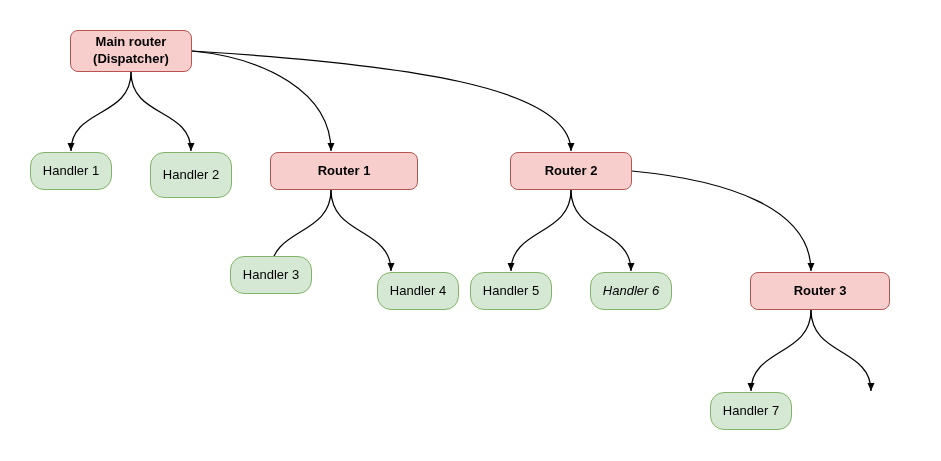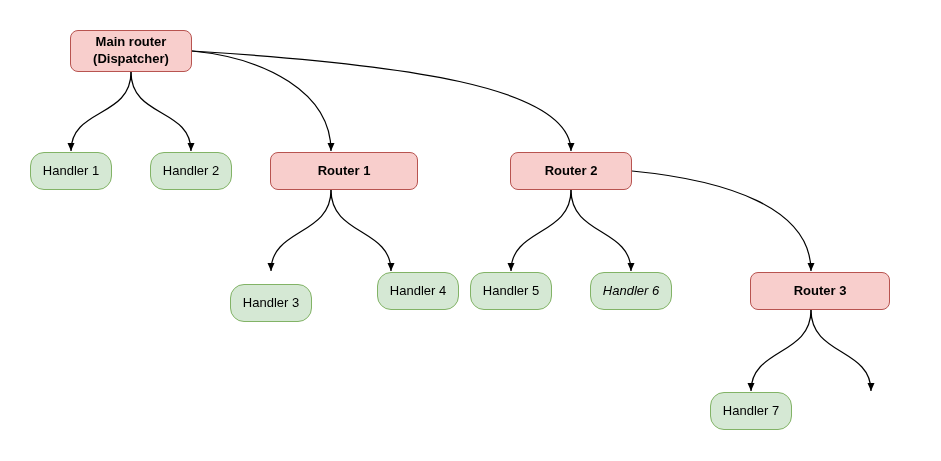--- a/index.html
+++ b/index.html
@@ -79,33 +79,33 @@
 
   <div class="node router" style="left:70px; top:30px; width:122px; height:42px;">
     <span>Main router
 (Dispatcher)</span>
   </div>
 
   <div class="node handler" style="left:30px; top:152px; width:82px; height:38px;">
     <span>Handler 1</span>
   </div>
 
-  <div class="node handler" style="left:150px; top:152px; width:82px; height:38px;">
+  <div class="node handler" style="left:150px; top:152px; width:82px; height:46px;">
     <span>Handler 2</span>
   </div>
 
   <div class="node router" style="left:270px; top:152px; width:148px; height:38px;">
     <span>Router 1</span>
   </div>
 
   <div class="node router" style="left:510px; top:152px; width:122px; height:38px;">
     <span>Router 2</span>
   </div>
 
-  <div class="node handler" style="left:230px; top:284px; width:82px; height:38px;">
+  <div class="node handler" style="left:230px; top:256px; width:82px; height:38px;">
     <span>Handler 3</span>
   </div>
 
   <div class="node handler" style="left:350px; top:272px; width:82px; height:38px;margin-left:27px;">
     <span>Handler 4</span>
   </div>
 
   <div class="node handler" style="left:470px; top:272px; width:82px; height:38px;">
     <span>Handler 5</span>
   </div>

